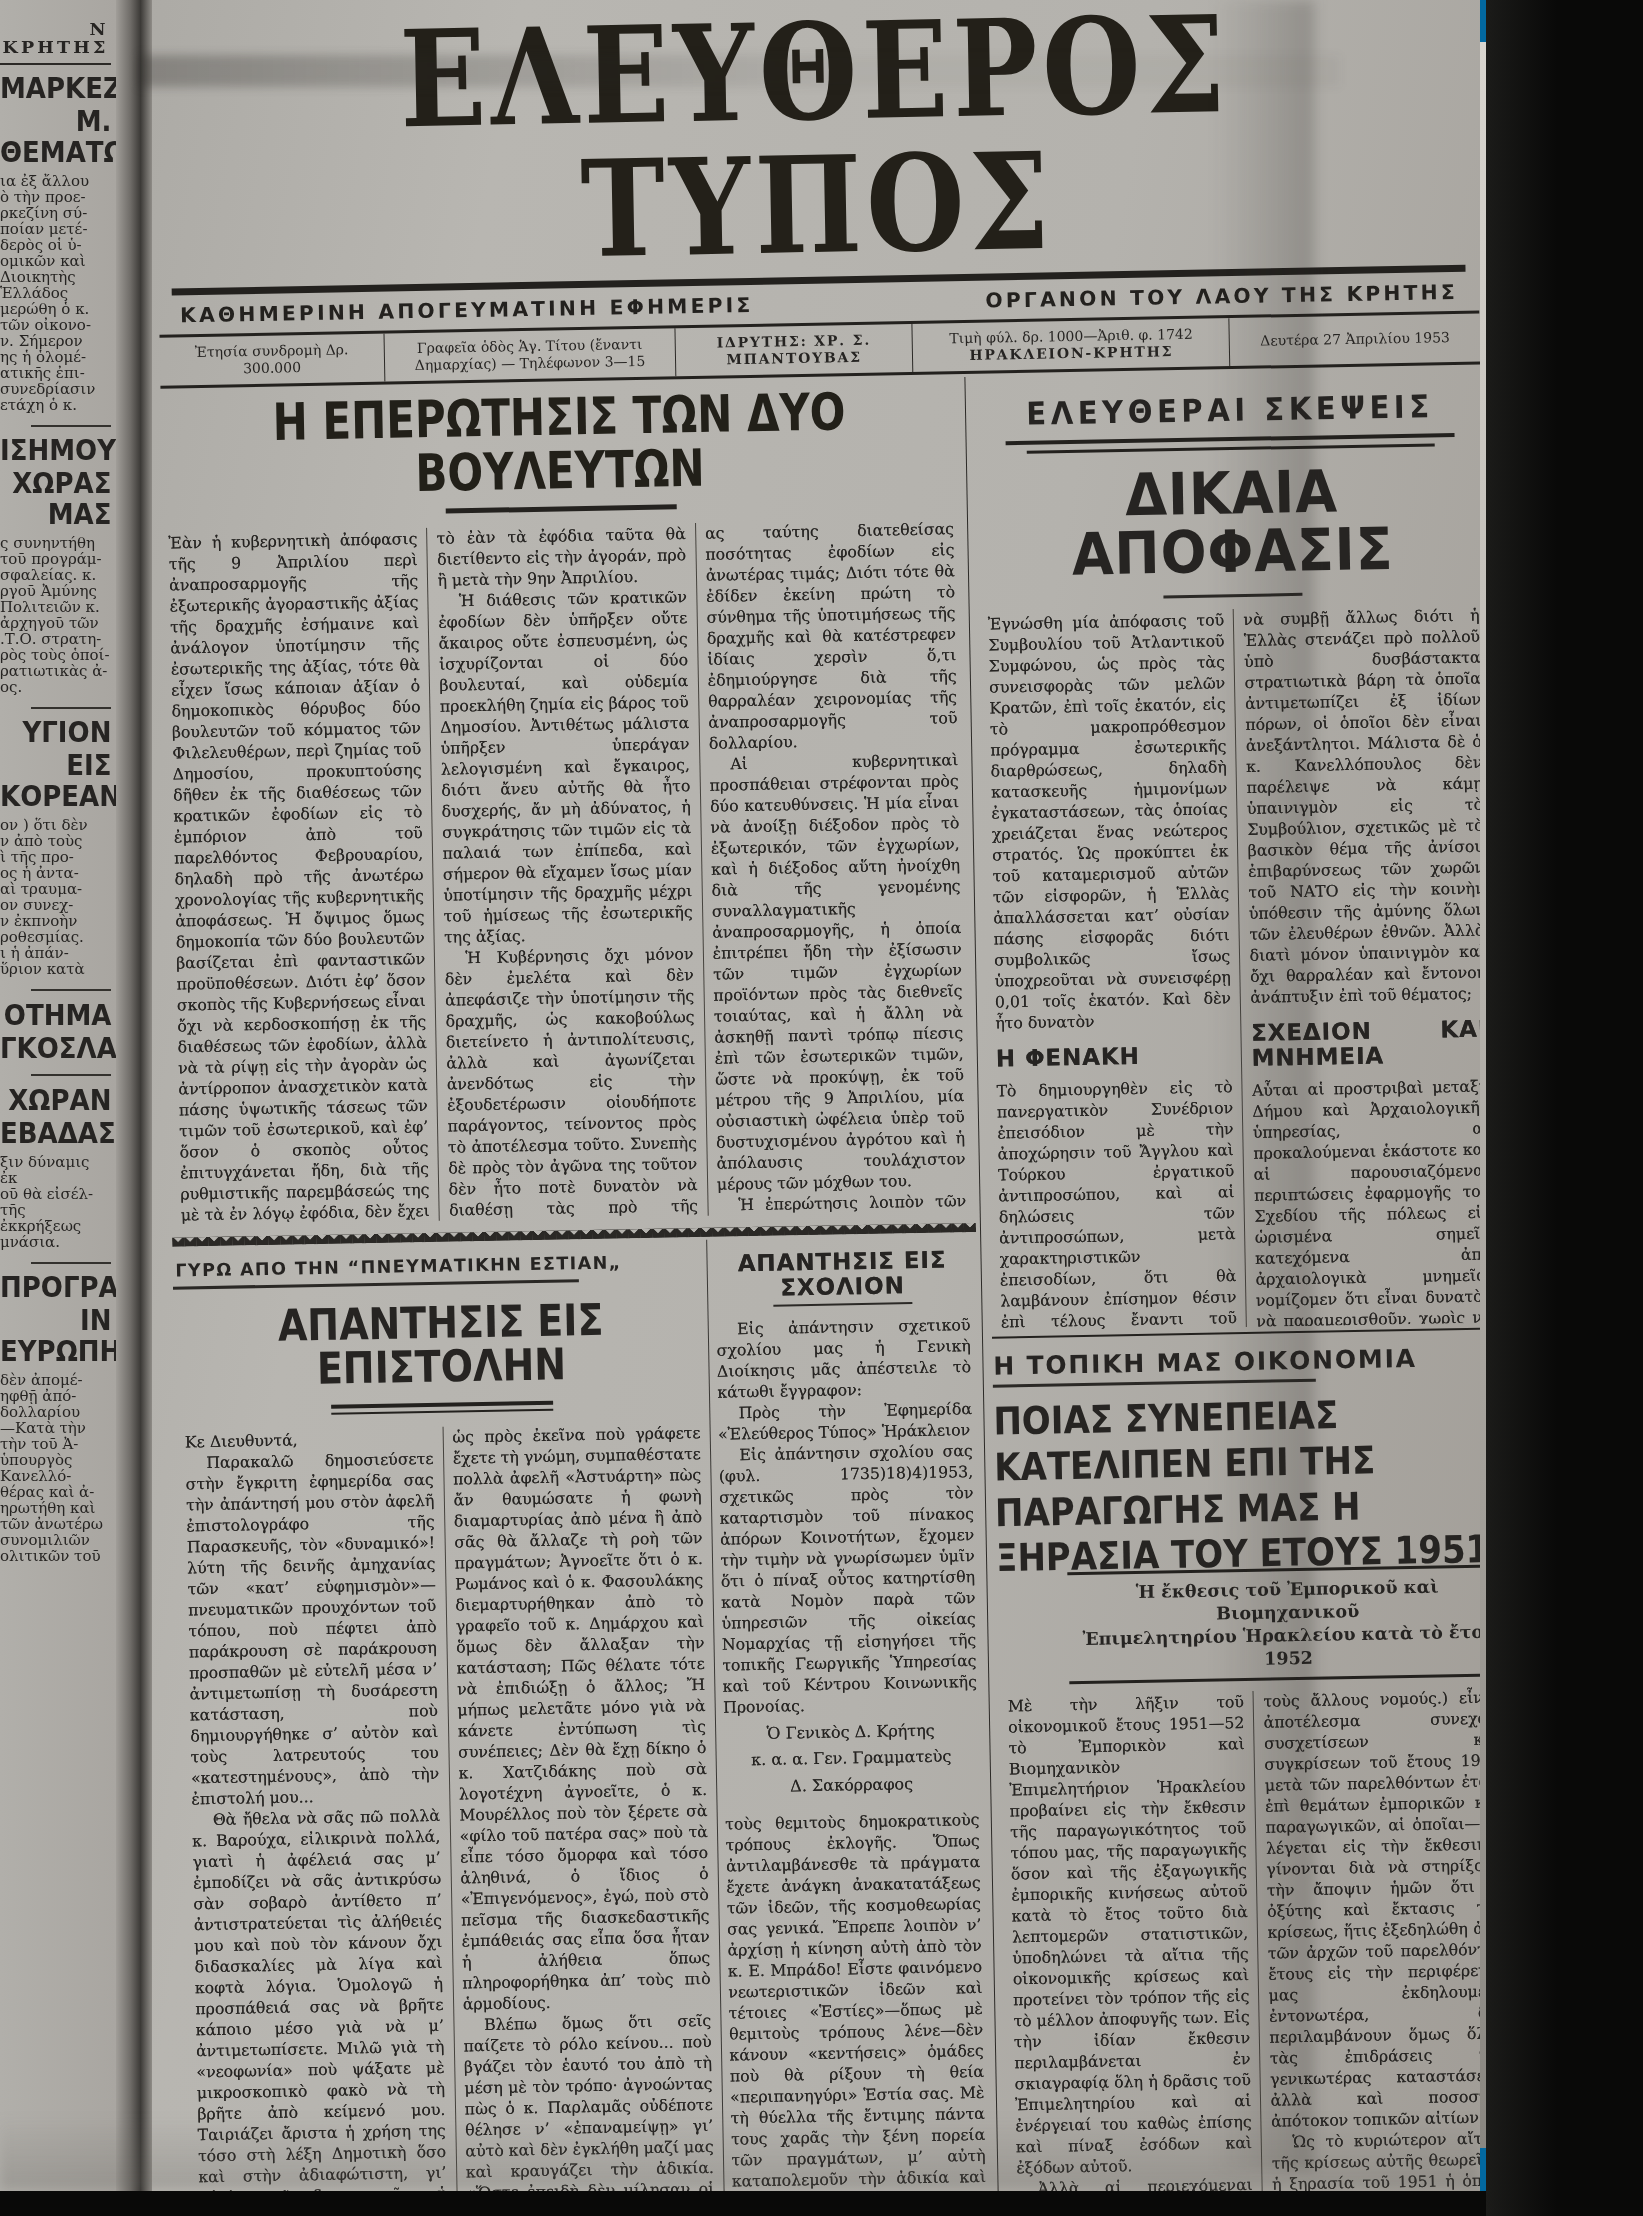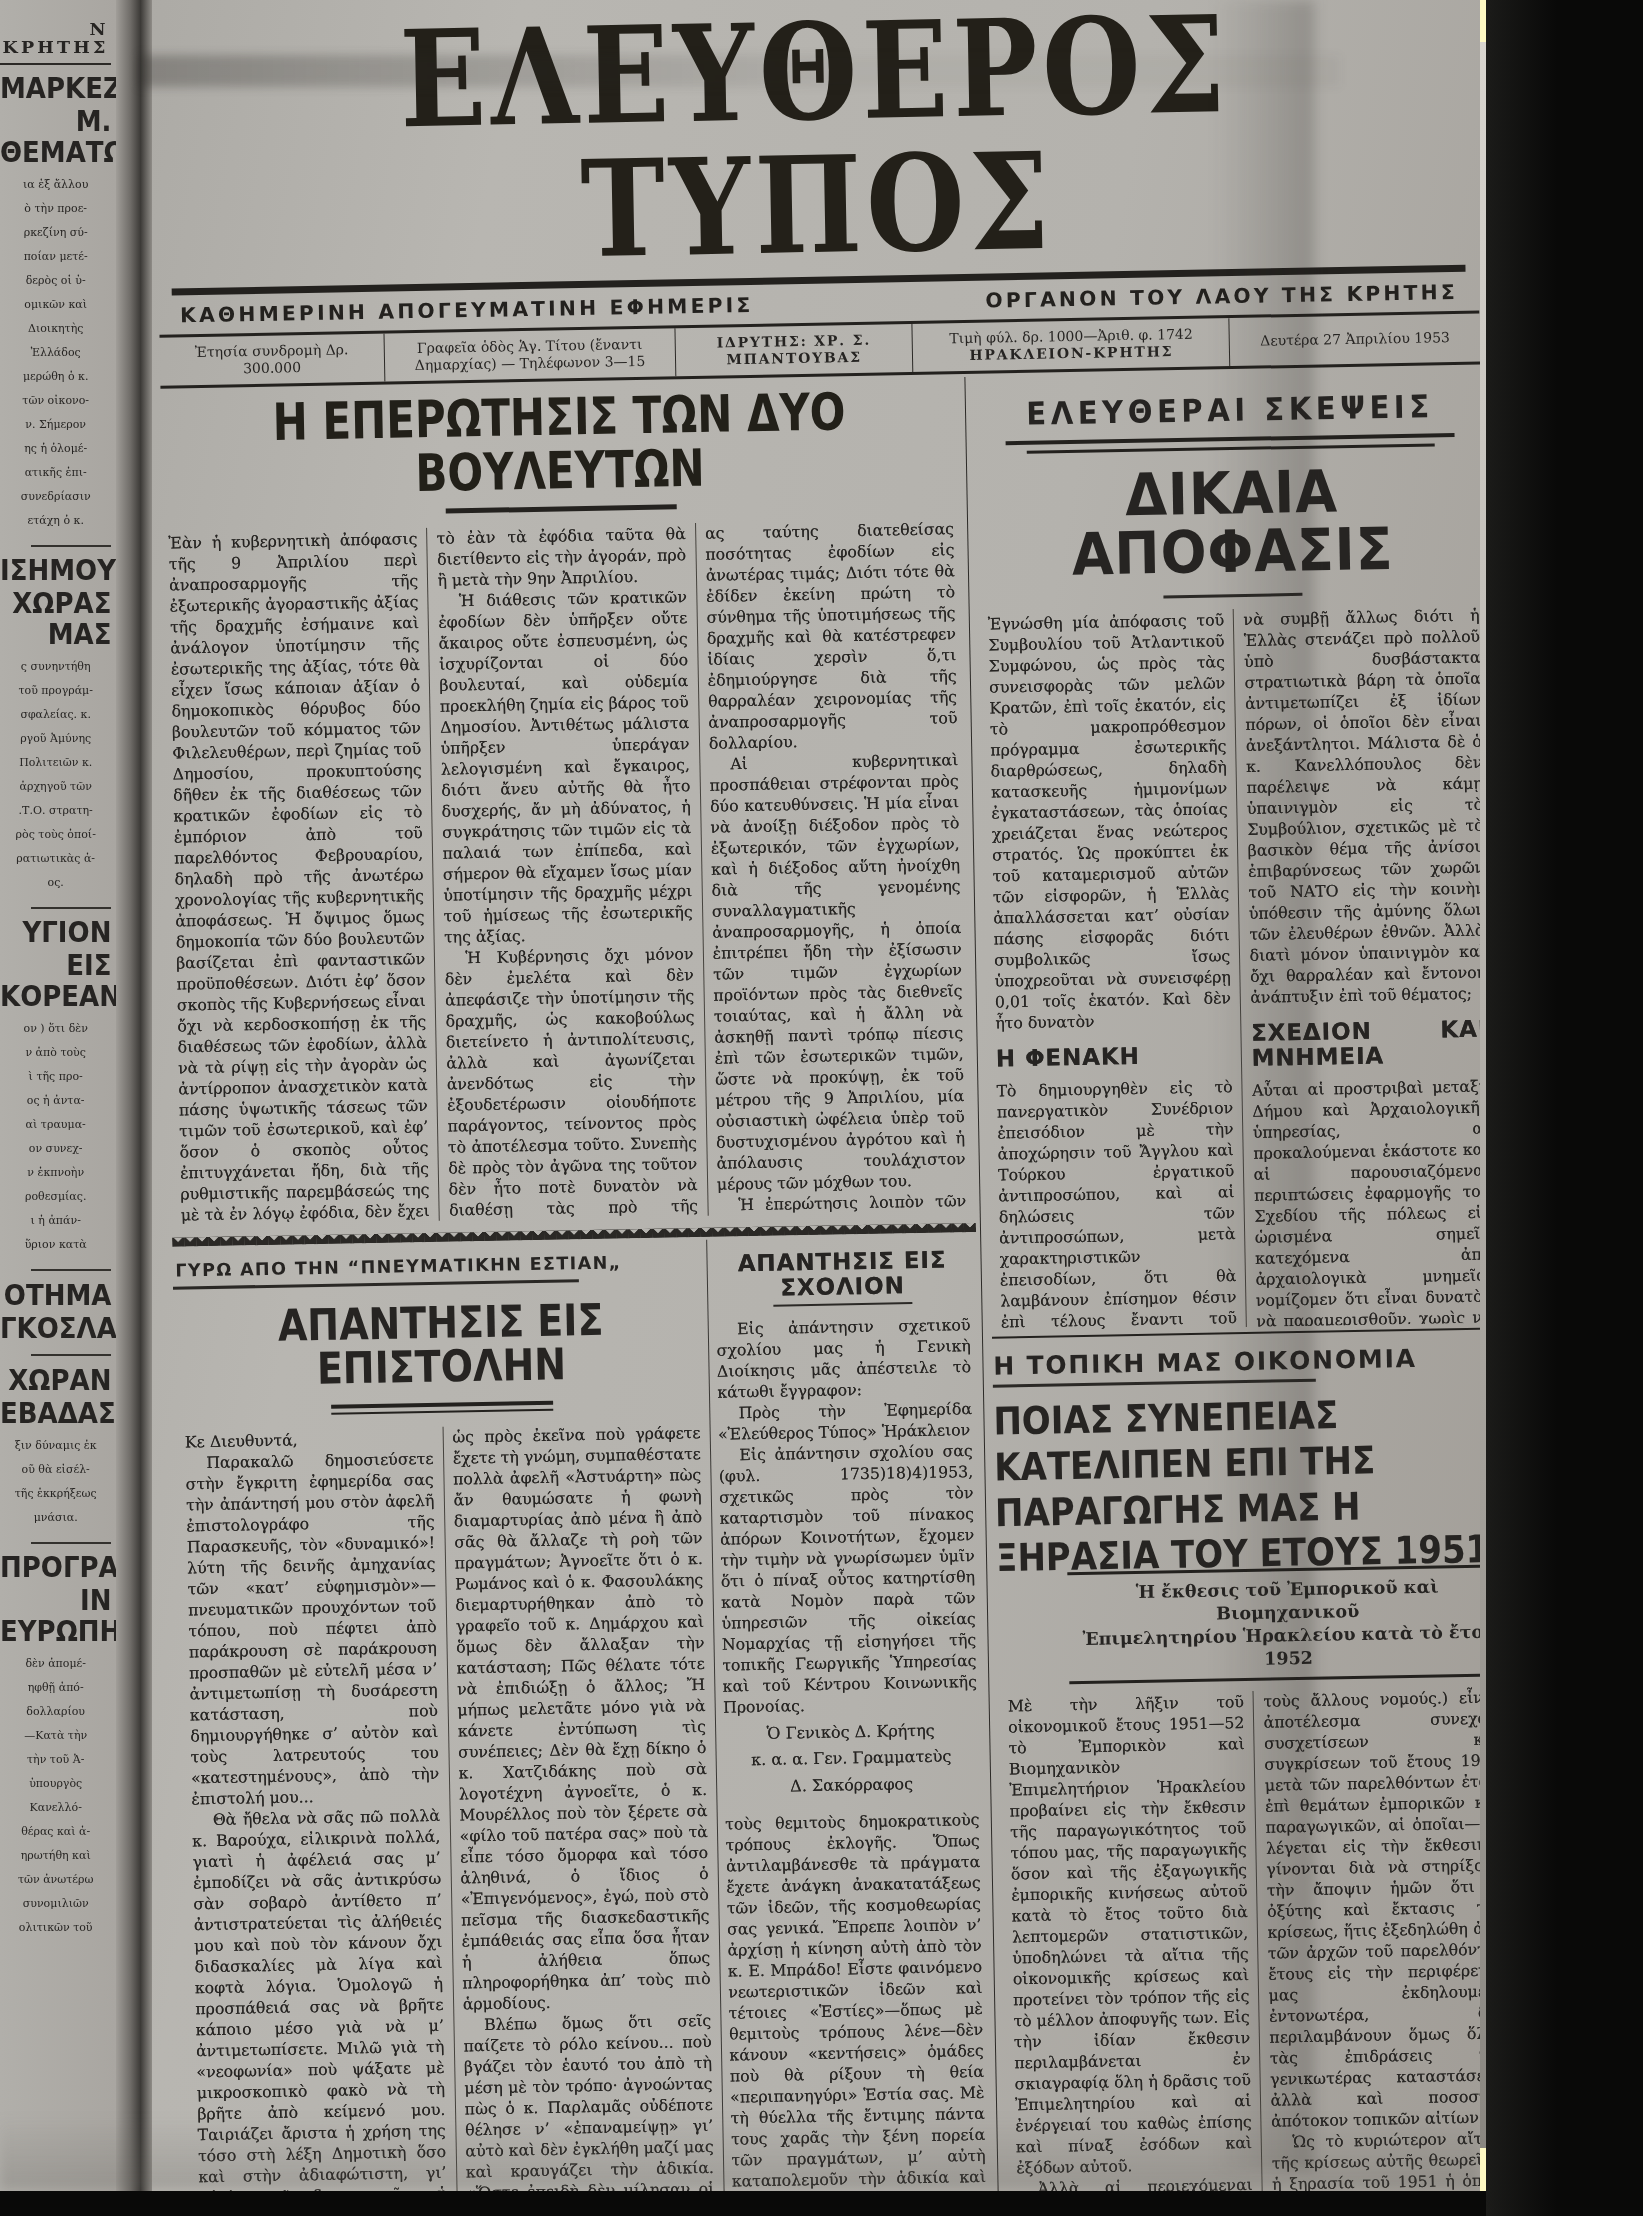--- a/index.html
+++ b/index.html
@@ -1,30 +1,30 @@
 <!DOCTYPE html>
 <html style="font-size:7.4px"><head>
 <meta charset="utf-8">
 <style>
   *{margin:0;padding:0;box-sizing:border-box}
   html,body{width:1644px;height:2216px;overflow:hidden;background:#0c0c0b}
-  .photo{position:relative;width:1644px;height:2216px;background:#fef9c3;font-family:"DejaVu Serif","DejaVu Sans",serif;color:#262422}
+  .photo{position:relative;width:1644px;height:2216px;background:#0369a1;font-family:"DejaVu Serif","DejaVu Sans",serif;color:#262422}
   .paper{position:absolute;left:0;top:0;width:1480px;height:2191px;overflow:hidden;
          background:linear-gradient(100deg,#a8a6a1 0%,#b8b6b1 28%,#b4b2ad 62%,#a19d97 100%)}
   .edge-highlight{position:absolute;left:1480px;top:42px;width:6.5px;height:2106px;background:linear-gradient(#d8d5cf,#8a8781)}
   .right-band{position:absolute;left:1486px;top:0;right:0;bottom:0;background:linear-gradient(90deg,#1b1b19,#090908 45%)}
   .bottom-band{position:absolute;left:0;top:2191px;width:1486px;height:25.4px;background:#090908}
 
   
   .strip{position:absolute;left:0;top:0;width:116px;height:100%;padding:21px 4.6px 0 0;background:linear-gradient(90deg,#b1afaa,#a9a6a1);overflow:hidden}
   .fold{position:absolute;left:116px;top:0;width:36px;height:100%;
         background:linear-gradient(90deg,#a19e99,#6f6c68 40%,#3c3a37 68%,#8f8c87)}
   .strip-label{text-align:right;font:bold 17.5px/1 "DejaVu Serif","DejaVu Sans",serif;letter-spacing:3.2px;border-bottom:2.8px solid #2b2926;padding:0 2.8px 6.5px 0;margin-bottom:4.6px}
   .strip-head{font:bold 26px/1.14 "DejaVu Sans",sans-serif;text-align:right;white-space:pre-line;margin:12px 0 7.4px;transform:scaleY(1.08)}
-  .strip-text{font-size:11px;line-height:24px;text-align:center;white-space:pre-line}
+  .strip-text{font-size:15px;line-height:16px;text-align:left;white-space:pre-line}
   .strip-sep{height:1.8px;background:#33312d;width:72%;margin:12px 0 0 auto}
 
   
   .page{position:absolute;left:152px;top:0;width:1328px;height:100%;transform:rotate(-1.05deg);transform-origin:646px 139px}
   .masthead{padding-top:26px;text-align:center}
   .paper-title{font:bold 113px/1 "DejaVu Serif","DejaVu Sans",serif;letter-spacing:4.6px;color:#232019;transform:scaleY(1.18);transform-origin:center;display:block}
   .rule-thick{height:7.4px;background:#23211e;margin:25px 16.6px 0}
   .subtitle-row{display:flex;justify-content:space-between;padding:9.2px 25px 5.5px}
   .subtitle-row span{font:bold 20.3px/1 "DejaVu Sans",sans-serif;letter-spacing:3.2px;color:#23211e}
   .info-bar{margin:3.7px 3.7px 0;border-top:3.2px solid #23211e;border-bottom:3.2px solid #23211e;display:flex;align-items:stretch;text-align:center;font-size:14px;line-height:17.5px}

